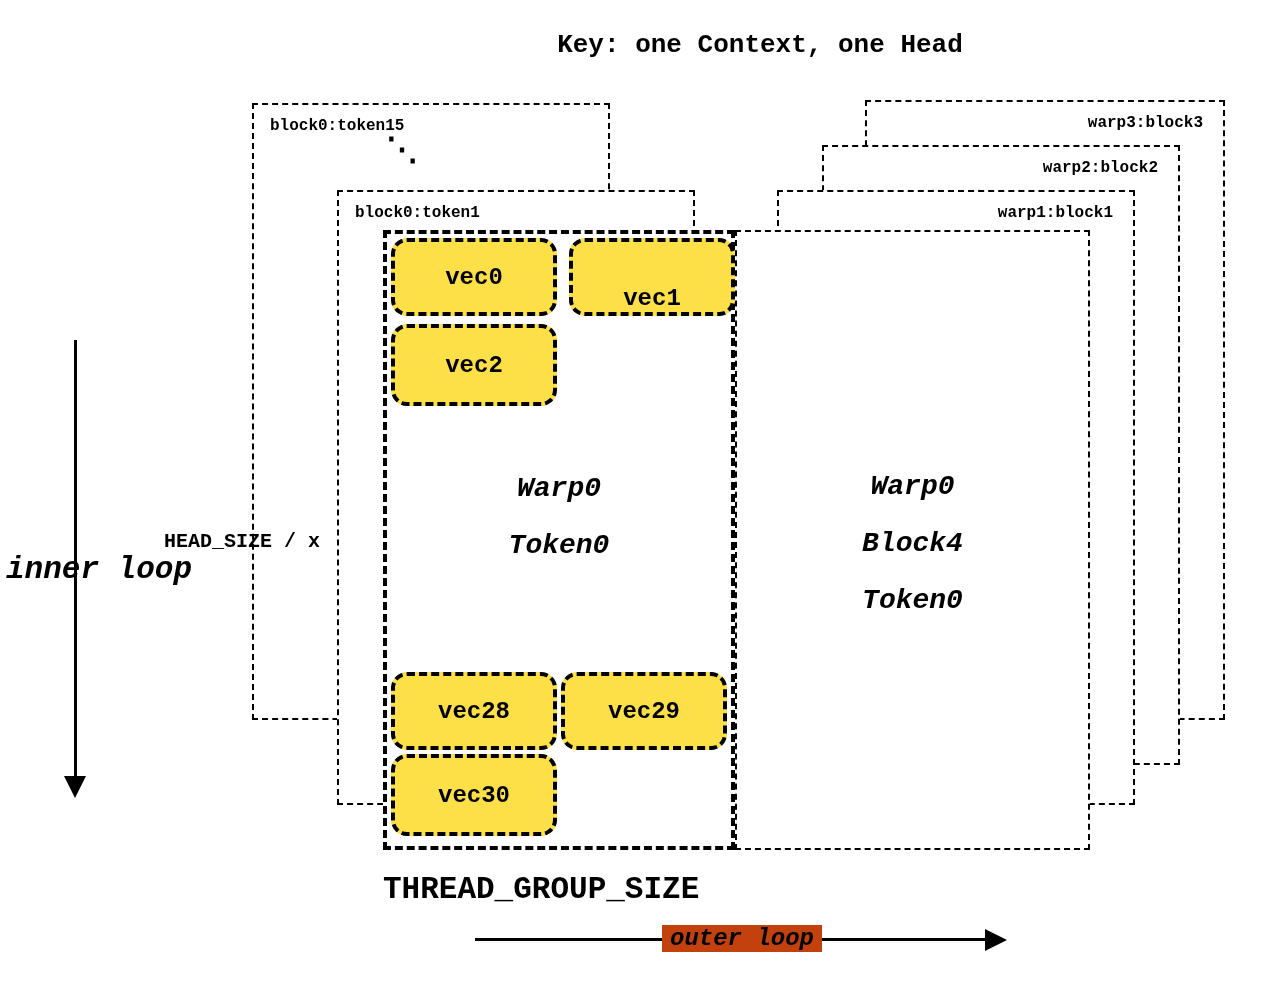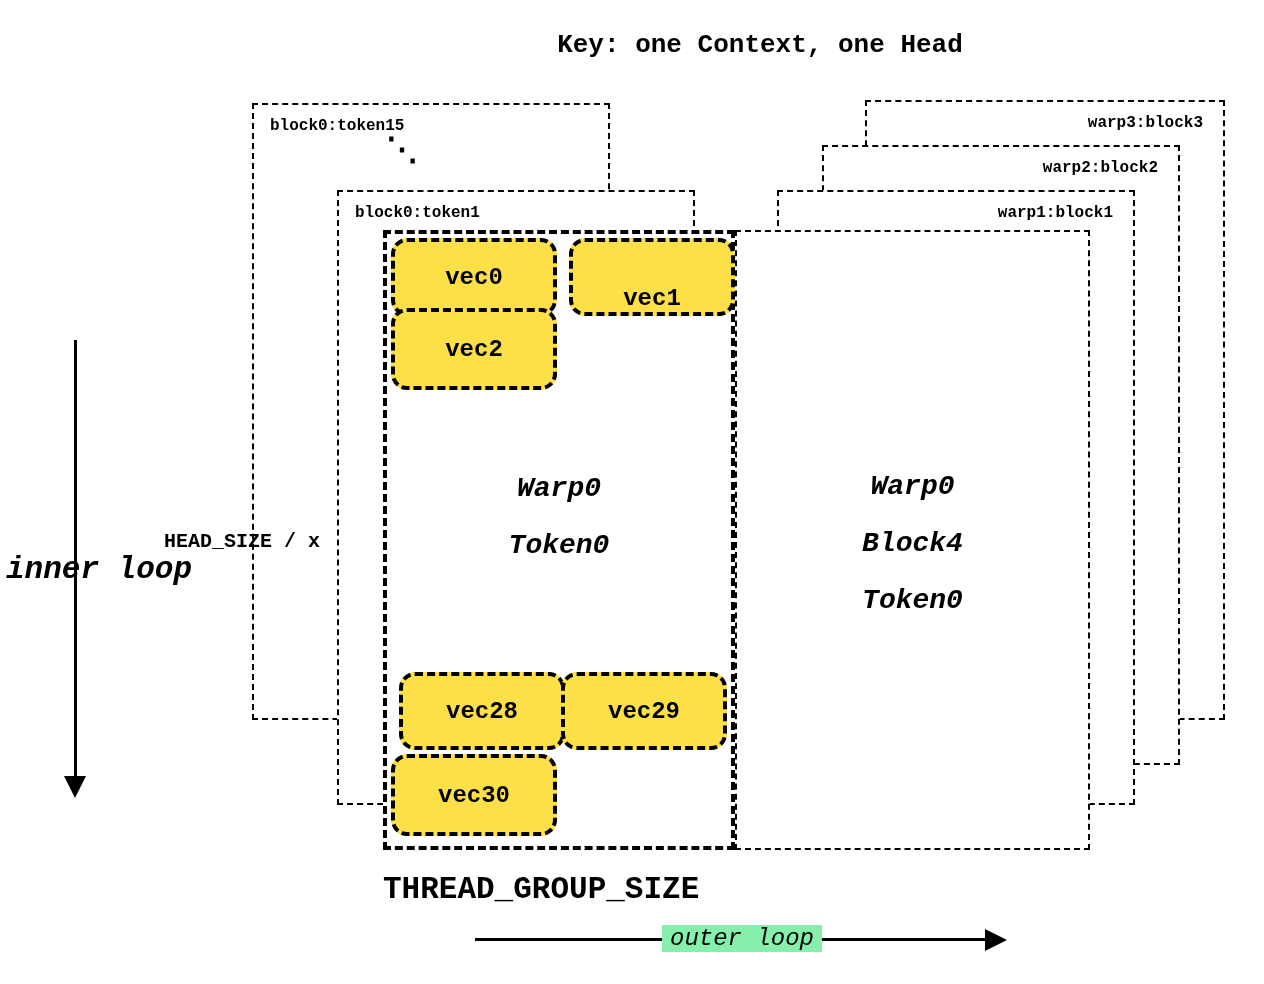--- a/index.html
+++ b/index.html
@@ -34,23 +34,23 @@
     text-align:center; font-weight:bold; font-style:italic;
     font-size:28px; line-height:57px; white-space:nowrap;
   }
   .vec {
     position:absolute; border:4px dashed #000; border-radius:16px; background:#fde047;
     display:flex; align-items:center; justify-content:center;
     font-size:24px; font-weight:bold;
   }
   .vec0  { left:4px;   top:4px;   width:166px; height:78px; }
   .vec1  { left:182px; top:4px;   width:166px; height:78px;align-items:flex-end; }
-  .vec2  { left:4px;   top:74px;  width:166px; height:82px; }
+  .vec2  { left:4px;   top:90px;  width:166px; height:82px; }
   .vec3  { left:174px; top:86px;  width:166px; height:82px; }
-  .vec28 { left:12px;   top:438px; width:166px; height:78px;align-items:center; }
+  .vec28 { left:4px;   top:438px; width:166px; height:78px;align-items:center; }
   .vec29 { left:174px; top:438px; width:166px; height:78px; }
   .vec30 { left:4px;   top:520px; width:166px; height:82px; }
   .vec31 { left:174px; top:520px; width:166px; height:82px; }
 
   .vline { left:74px; top:340px; width:3px; height:438px; background:#000; z-index:6; }
   .vhead {
     left:64px; top:776px; width:0; height:0; z-index:6;
     border-left:11px solid transparent; border-right:11px solid transparent;
     border-top:22px solid #000;
   }
@@ -65,22 +65,22 @@
     left:383px; top:872px; width:352px; text-align:left;
     font-size:31px; font-weight:bold; white-space:nowrap; z-index:6;
   }
   .hline { left:475px; top:938px; width:512px; height:3px; background:#000; z-index:6; }
   .hhead {
     left:985px; top:929px; width:0; height:0; z-index:6;
     border-top:11px solid transparent; border-bottom:11px solid transparent;
     border-left:22px solid #000;
   }
   .outer-label {
-    left:662px; top:925px; font-size:24px; font-weight:normal; font-style:italic;
-    background:#86efac; padding:0 8px; white-space:nowrap; z-index:7;
+    left:662px; top:925px; font-size:24px; font-weight:bold; font-style:italic;
+    background:#c2410c; padding:0 8px; white-space:nowrap; z-index:7;
   }
 </style>
 </head>
 <body>
 
 <div>
 
   <div class="abs title">Key: one Context, one Head</div>
 
   <div class="box left-back">

